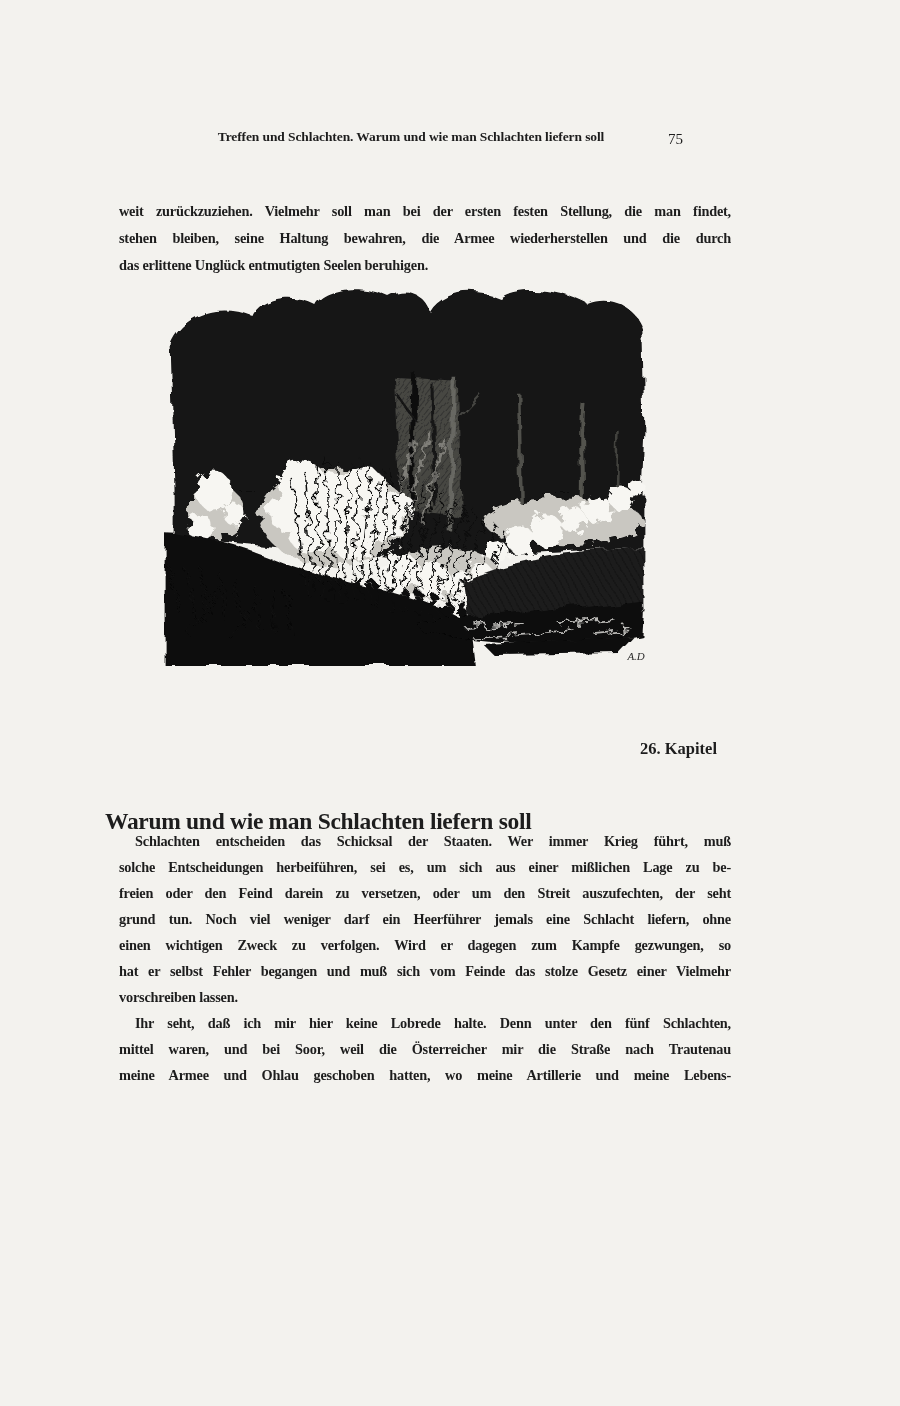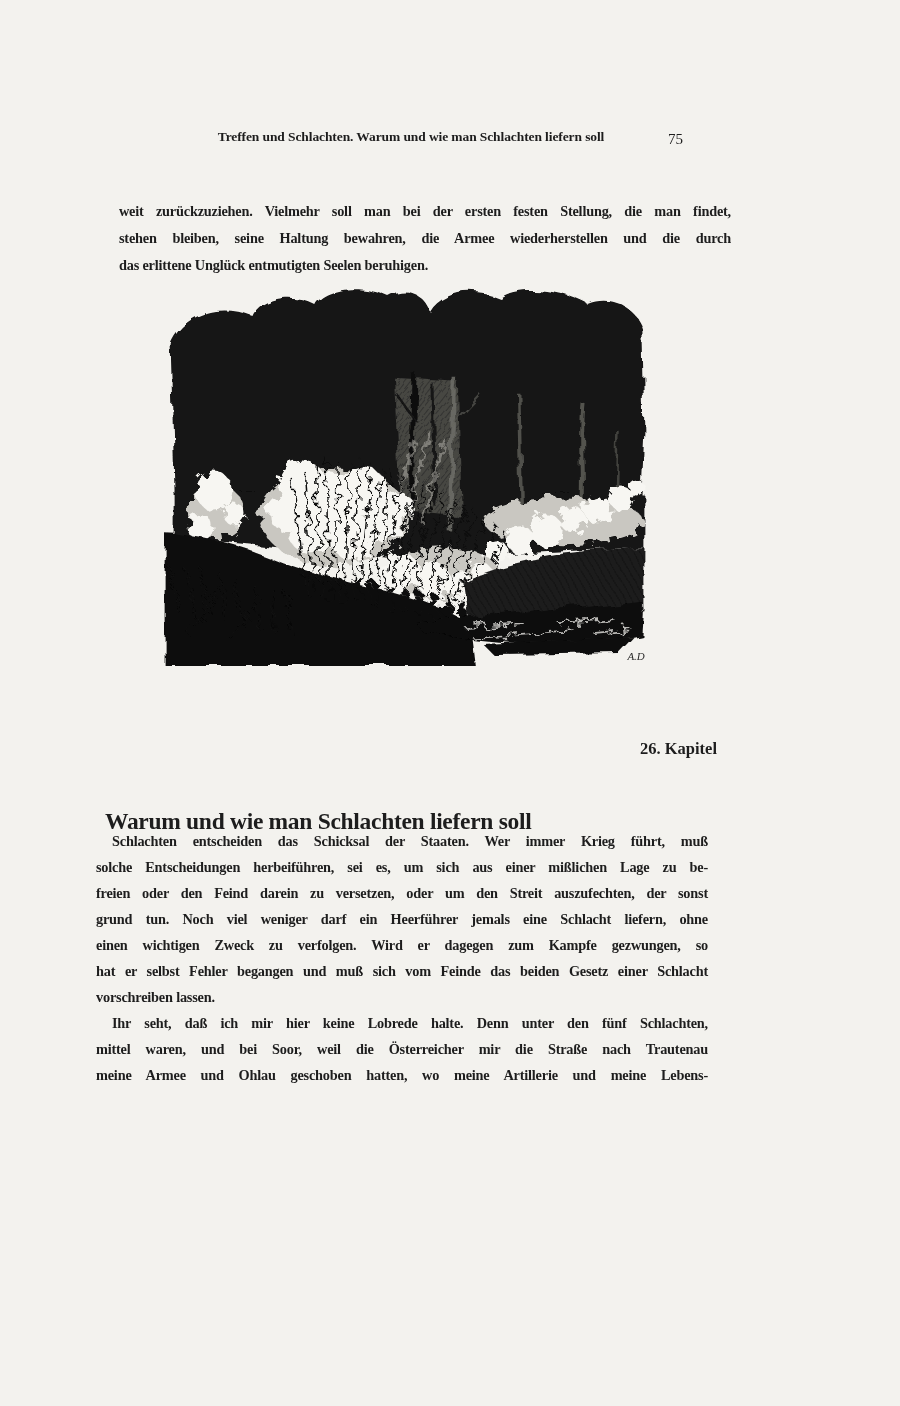--- a/index.html
+++ b/index.html
@@ -49,21 +49,21 @@
     position: absolute;
     top: 166px;
     left: 119px;
     width: 612px;
     margin-top: 32px;
   }
   .intro .tline { line-height: 27px; }
   .body-text {
     position: absolute;
     top: 828px;
-    left: 96px;
+    left: 119px;
     width: 612px;
   }
   .tline {
     font-size: 14.3px;
     font-weight: 700;
     letter-spacing: -0.2px;
     line-height: 26px;
     white-space: nowrap;
     text-align: justify;
     text-align-last: justify;
@@ -274,24 +274,24 @@
     </svg>
   </div>
 
   <div class="chapter-number">26. Kapitel</div>
   <div class="chapter-title">Warum und wie man Schlachten liefern soll</div>
 
   <div class="body-text">
     <div>
         <div class="tline indent">Schlachten entscheiden das Schicksal der Staaten. Wer immer Krieg führt, muß</div>
         <div class="tline">solche Entscheidungen herbeiführen, sei es, um sich aus einer mißlichen Lage zu be-</div>
-        <div class="tline">freien oder den Feind darein zu versetzen, oder um den Streit auszufechten, der sonst</div>
+        <div class="tline">freien oder den Feind darein zu versetzen, oder um den Streit auszufechten, der seht</div>
         <div class="tline">grund tun. Noch viel weniger darf ein Heerführer jemals eine Schlacht liefern, ohne</div>
         <div class="tline">einen wichtigen Zweck zu verfolgen. Wird er dagegen zum Kampfe gezwungen, so</div>
-        <div class="tline">hat er selbst Fehler begangen und muß sich vom Feinde das beiden Gesetz einer Schlacht</div>
+        <div class="tline">hat er selbst Fehler begangen und muß sich vom Feinde das stolze Gesetz einer Vielmehr</div>
         <div class="tline no-just">vorschreiben lassen.</div>
       </div>
     <div>
         <div class="tline indent">Ihr seht, daß ich mir hier keine Lobrede halte. Denn unter den fünf Schlachten,</div>
         <div class="tline">mittel waren, und bei Soor, weil die Österreicher mir die Straße nach Trautenau</div>
         <div class="tline">meine Armee und Ohlau geschoben hatten, wo meine Artillerie und meine Lebens-</div>
       </div>
   </div>
 
 </div>

